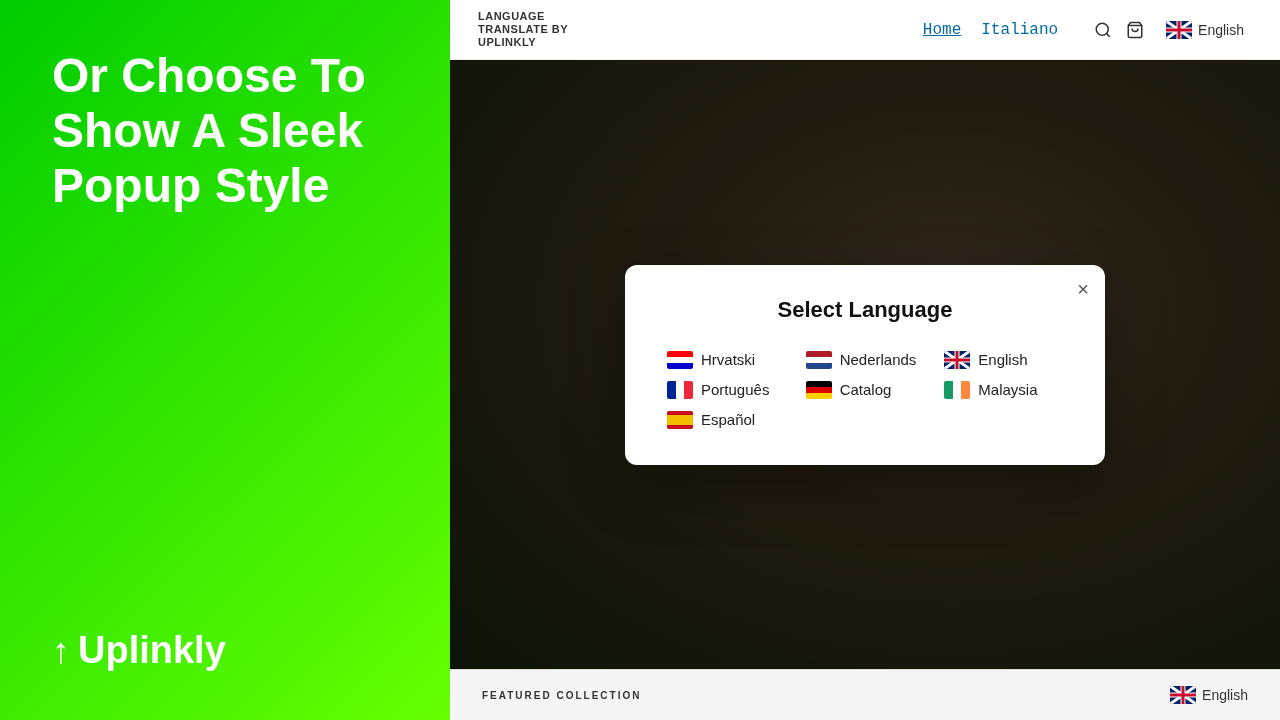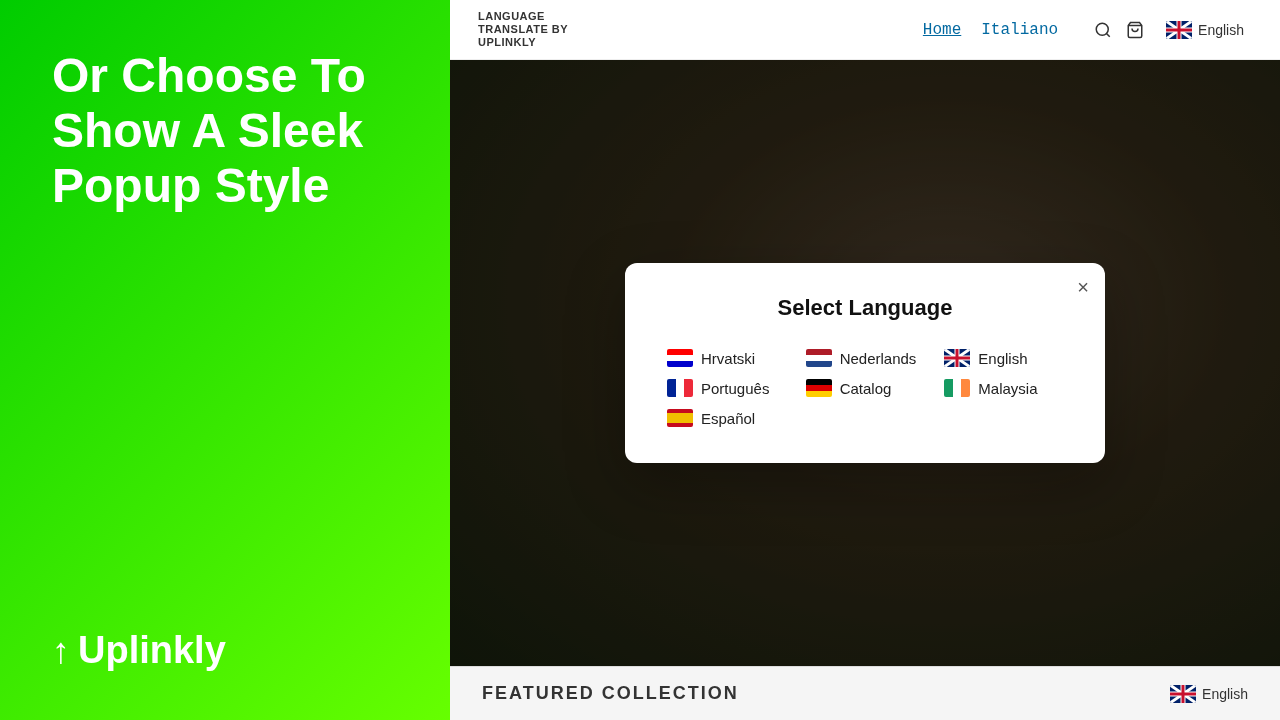--- a/index.html
+++ b/index.html
@@ -138,21 +138,21 @@
     
     .store-bottom {
       background: #f5f5f5;
       padding: 16px 32px;
       display: flex;
       justify-content: space-between;
       align-items: center;
       border-top: 1px solid #ddd;
     }
     .featured-label {
-      font-size: 18px;
+      font-size: 10px;
       font-weight: 700;
       letter-spacing: 2px;
       color: #333;
     }
     .bottom-lang-btn {
       display: flex;
       align-items: center;
       gap: 6px;
       background: none;
       border: none;

